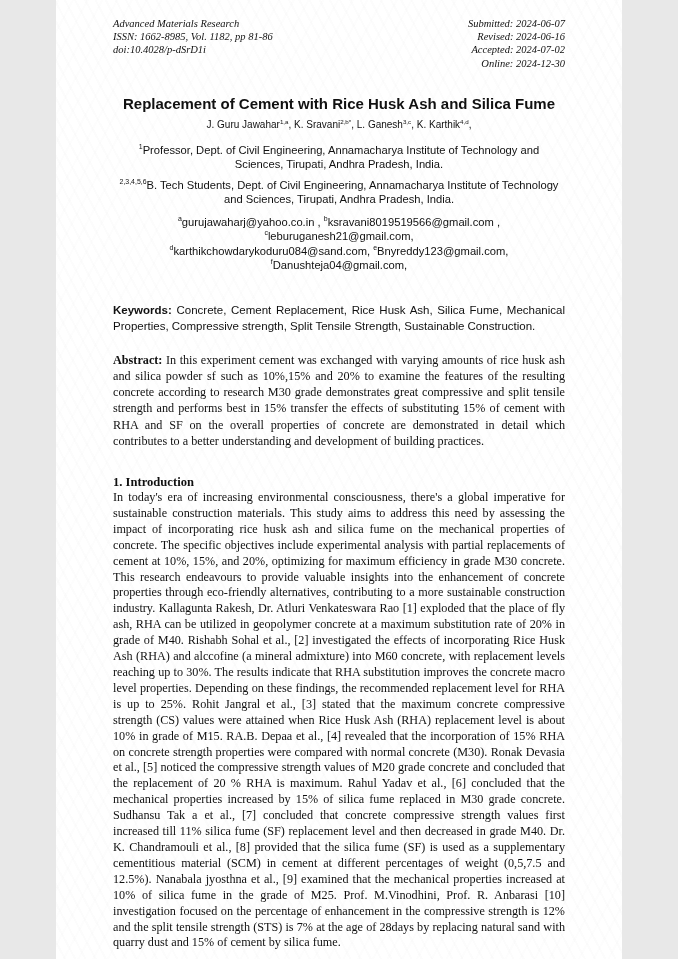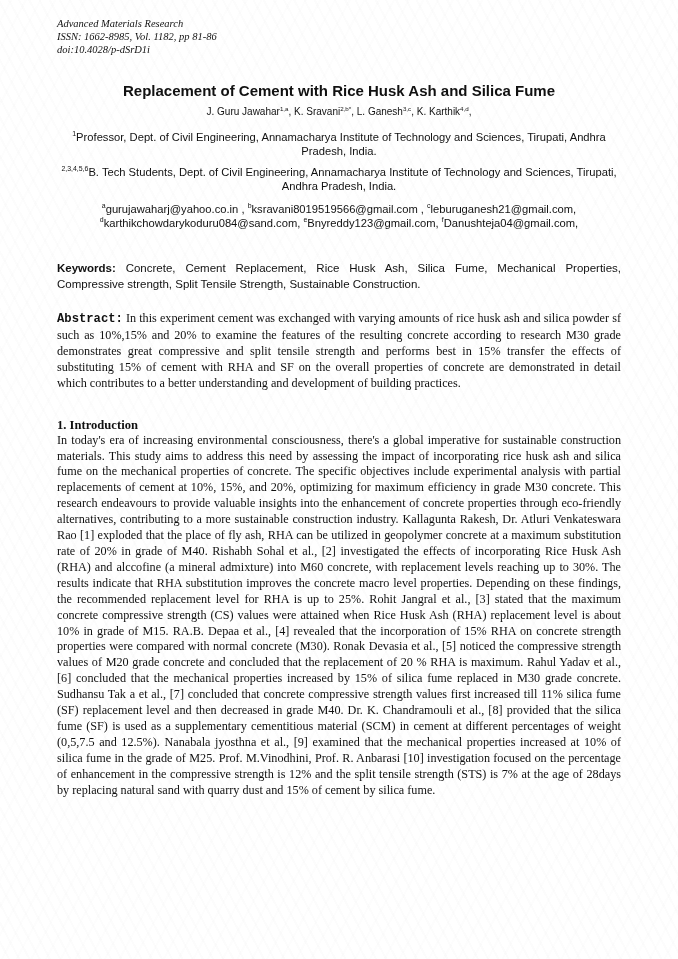--- a/index.html
+++ b/index.html
@@ -1,19 +1,19 @@
 <!DOCTYPE html>
 <html><head>
 <meta charset="utf-8">
 <style>
   * { margin: 0; padding: 0; box-sizing: border-box; }
   html, body { background: #e8e8e8; }
   .page {
     position: relative;
-    width: 678px;
+    width: 566px;
     height: 959px;
     background: #ffffff;
     margin: 0 auto;
     padding: 17px 57px 0 57px;
     font-family: "Liberation Serif", serif;
     color: #111111;
     overflow: hidden;
   }
   
   .page::after {
@@ -84,21 +84,21 @@
     text-align: justify;
   }
   .keywords-block .label { font-weight: bold; }
 
   .abstract-block {
     margin-top: 18px;
     font-size: 12.2px;
     line-height: 16.2px;
     text-align: justify;
   }
-  .abstract-block .label { font-weight: bold; font-family: Liberation Mono, monospace; }
+  .abstract-block .label { font-weight: bold; }
 
   .section-heading {
     margin-top: 26px;
     font-weight: bold;
     font-size: 12.6px;
   }
 
   .body-paragraph {
     font-size: 12.2px;
     line-height: 15.9px;
@@ -108,20 +108,26 @@
 </head>
 <body>
 
 <div class="page">
 
   <div class="journal-header">
     <div class="left">
       <div>Advanced Materials Research</div>
       <div>ISSN: 1662-8985, Vol. 1182, pp 81-86</div>
       <div>doi:10.4028/p-dSrD1i</div>
+    </div>
+    <div class="right">
+      <div>Submitted: 2024-06-07</div>
+      <div>Revised: 2024-06-16</div>
+      <div>Accepted: 2024-07-02</div>
+      <div>Online: 2024-12-30</div>
     </div>
   </div>
 
   <div class="title-block">
     <div>Replacement of Cement with Rice Husk Ash and Silica Fume</div>
   </div>
 
   <div class="authors-block">
     <div><span><span>J. Guru Jawahar</span><sup>1,a</sup><span>, </span></span><span><span>K. Sravani</span><sup>2,b*</sup><span>, </span></span><span><span>L. Ganesh</span><sup>3,c</sup><span>, </span></span><span><span>K. Karthik</span><sup>4,d</sup><span>,</span></span></div>
   </div>

